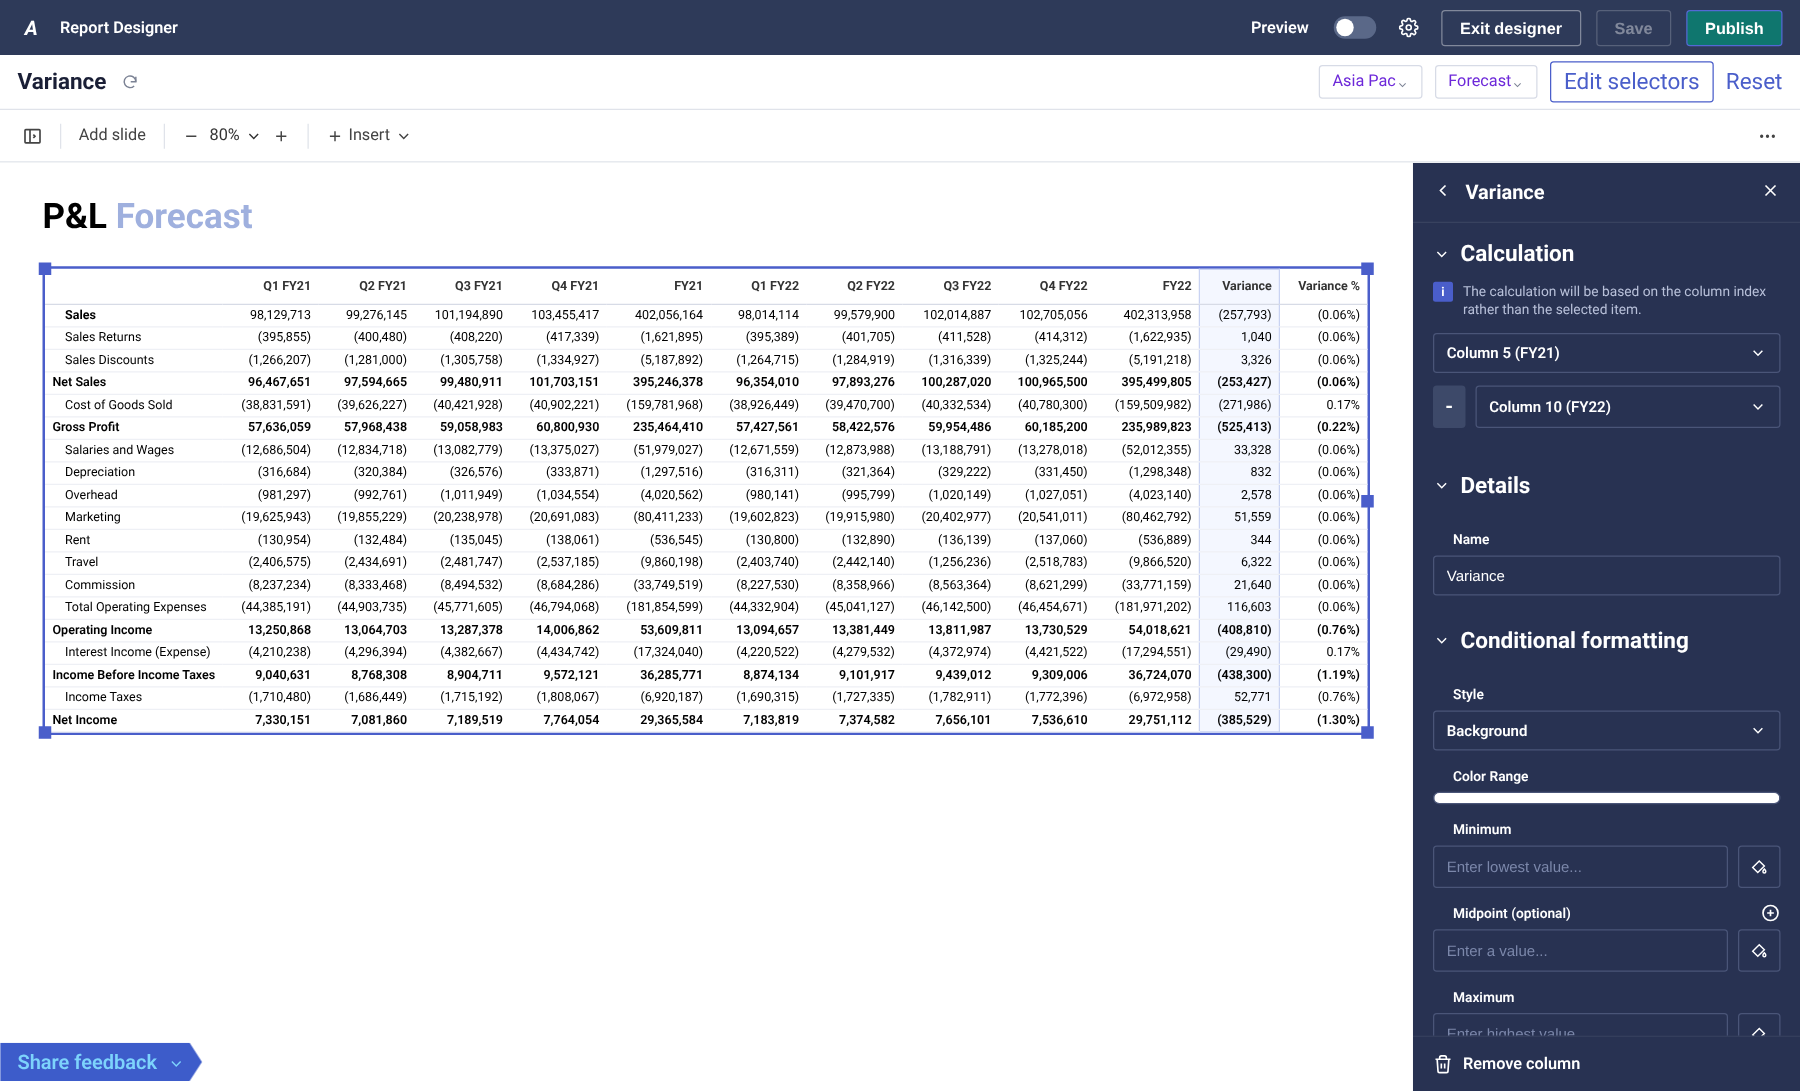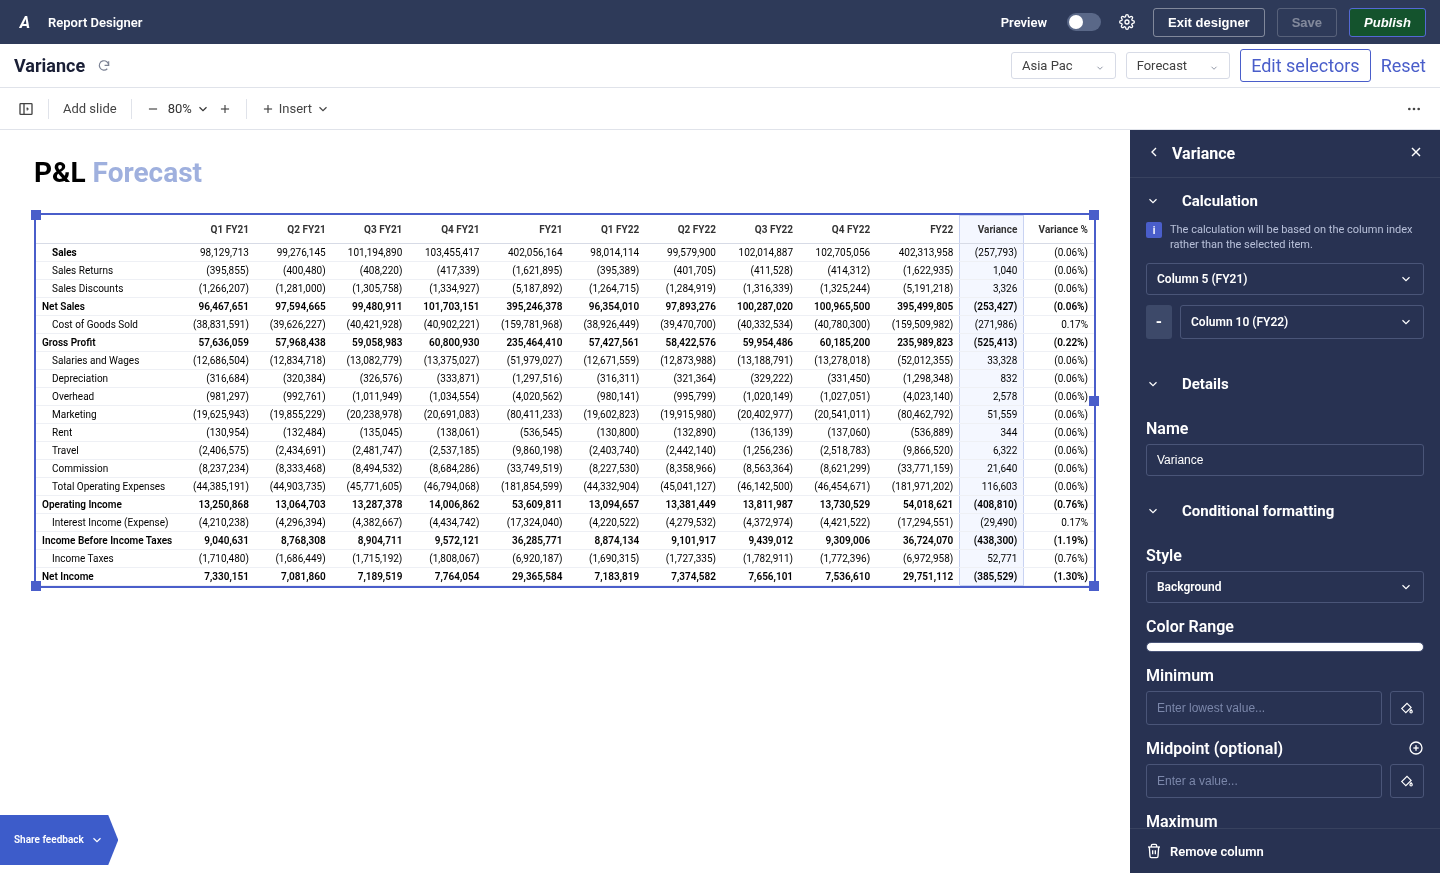--- a/index.html
+++ b/index.html
@@ -20,33 +20,33 @@
   }
   .toggle::after {
     content: ""; position: absolute; width: 14px; height: 14px; border-radius: 50%; background: #fff; top: 2px; left: 2px;
   }
   .gear-btn { width: 28px; height: 28px; display: inline-flex; align-items: center; justify-content: center; cursor: pointer;}
   .btn {
     border: 1px solid rgba(255,255,255,0.4); border-radius: 3px; padding: 6px 14px;
     font-size: 13px; font-weight: 600; background: transparent; color: #fff; cursor: pointer;
   }
   .btn.disabled { color: rgba(255,255,255,0.4); border-color: rgba(255,255,255,0.2); cursor: default;}
-  .btn.primary { background: #14532d; border-color: #5468d4; font-style: italic; }
+  .btn.primary { background: #0f766e; border-color: #5468d4; }
 
   
   .secondary-bar {
     background: #fff; border-bottom: 1px solid #e0e3ea; display: flex; align-items: center;
     padding: 0 14px; height: 44px; gap: 10px;
   }
   .page-title { font-size: 18px; font-weight: 700; color: #1a1f36; }
   .refresh-icon { width: 18px; height: 18px; display:inline-flex; align-items:center; justify-content:center; color:#7b8294; cursor:pointer;}
   .secondary-bar .spacer { flex: 1; }
   .sel-pill {
     border: 1px solid #d7dbe6; border-radius: 3px; padding: 5px 10px; font-size: 13px;
-    display: inline-flex; align-items: center; gap: 22px; cursor:pointer; color:#404040;
+    display: inline-flex; align-items: center; gap: 0; cursor:pointer; color:#6d28d9;
   }
   .sel-pill .chev { width:10px; height:10px; display:inline-flex; color:#7b8294;}
   .link-btn { color: #4a5eca; font-size: 18px; cursor: pointer; }
   .link-btn.outlined { border: 1px solid #4a5eca; border-radius: 3px; padding: 5px 10px; }
 
   
   .toolbar {
     background: #fff; border-bottom: 1px solid #e0e3ea; display: flex; align-items: center;
     padding: 0 10px; height: 42px; gap: 0;
   }
@@ -86,51 +86,51 @@
     width: 310px; background: #283252; color: #fff; display: flex; flex-direction: column;
     font-size: 12px; overflow-y: auto;
   }
   .panel-head {
     display: flex; align-items: center; padding: 14px 16px; gap: 10px; border-bottom: 1px solid rgba(255,255,255,0.08);
     position: sticky; top:0; background:#283252; z-index:2;
   }
   .panel-head .back { cursor:pointer; }
   .panel-head .ptitle { font-size: 16px; font-weight: 700; flex:1;}
   .panel-head .close { cursor:pointer; }
-  .panel-sec-title { display:flex; align-items:center; gap:22px; font-size:15px; font-weight:700; padding: 14px 16px 6px; cursor:pointer;}
+  .panel-sec-title { display:flex; align-items:center; gap:8px; font-size:18px; font-weight:700; padding: 14px 16px 6px; cursor:pointer;}
   .panel-body { padding: 6px 16px 12px; }
   .info-row { display:flex; gap:8px; align-items:flex-start; margin-bottom:10px;}
   .info-badge { width:16px; height:16px; border-radius:2px; background:#4a5eca; color:#fff; font-size:10px; font-weight:700; display:inline-flex; align-items:center; justify-content:center; flex-shrink:0;}
   .info-text { color: #b8c0d9; font-size: 11px; line-height: 1.4;}
   .ddown {
     border: 1px solid #4a5578; border-radius: 3px; padding: 8px 10px; display:flex;
     align-items:center; justify-content:space-between; font-size:12px; font-weight:600;
     margin-bottom: 10px; cursor:pointer;
   }
   .op-row { display:flex; gap:8px; margin-bottom:10px;}
   .op-sym { width:26px; height:34px; border-radius:3px; background:#3d4969; color:#fff; font-size:16px; font-weight:700;
             display:inline-flex; align-items:center; justify-content:center; flex-shrink:0;}
   .op-row .ddown { flex:1; margin-bottom:0;}
-  .field-label { font-size:16px; font-weight:600; margin: 14px 0 6px; }
+  .field-label { font-size:11px; font-weight:600; margin: 14px 16px 6px; }
   .text-in {
     border:1px solid #4a5578; border-radius:3px; background:transparent; color:#fff;
     padding:8px 10px; font-size:12px; width:100%;
   }
   .text-in::placeholder{ color:#7b87aa;}
   .color-range-bar { height:10px; border-radius:5px; background: linear-gradient(90deg, #ffffff, #ffffff); border:1px solid #4a5578;}
   .value-row { display:flex; gap:8px; }
   .value-row .text-in { flex:1; }
   .swatch { width:34px; height:34px; border:1px solid #4a5578; border-radius:3px; display:inline-flex; align-items:center; justify-content:center; cursor:pointer; flex-shrink:0;}
   .panel-foot { border-top: 1px solid rgba(255,255,255,0.08); padding: 14px 16px; position: sticky; bottom:0; background:#283252;}
   .remove-col { display:flex; align-items:center; gap:8px; font-size:13px; font-weight:600; cursor:pointer;}
 
   
   .feedback {
-    position: fixed; left:0; bottom:8px; background:#3d5cca; color:#ffffff; font-size:10px; font-weight:600;
-    padding: 18px 14px; border-top-right-radius:4px; clip-path: polygon(0 0, calc(100% - 10px) 0, 100% 50%, calc(100% - 10px) 100%, 0 100%);
+    position: fixed; left:0; bottom:8px; background:#3d5cca; color:#7dd3fc; font-size:16px; font-weight:600;
+    padding: 6px 14px; border-top-right-radius:4px; clip-path: polygon(0 0, calc(100% - 10px) 0, 100% 50%, calc(100% - 10px) 100%, 0 100%);
     cursor:pointer;
   }
 
   
   svg.ic { width: 14px; height: 14px; stroke: currentColor; fill: none; stroke-width: 2; }
   svg.ic16 { width: 16px; height: 16px; stroke: currentColor; fill: none; stroke-width: 2;}
 
   
   .panel::-webkit-scrollbar, .canvas-area::-webkit-scrollbar{ width:10px; height:10px;}
   .panel::-webkit-scrollbar-thumb{ background:#4a5578; border-radius:5px;}

